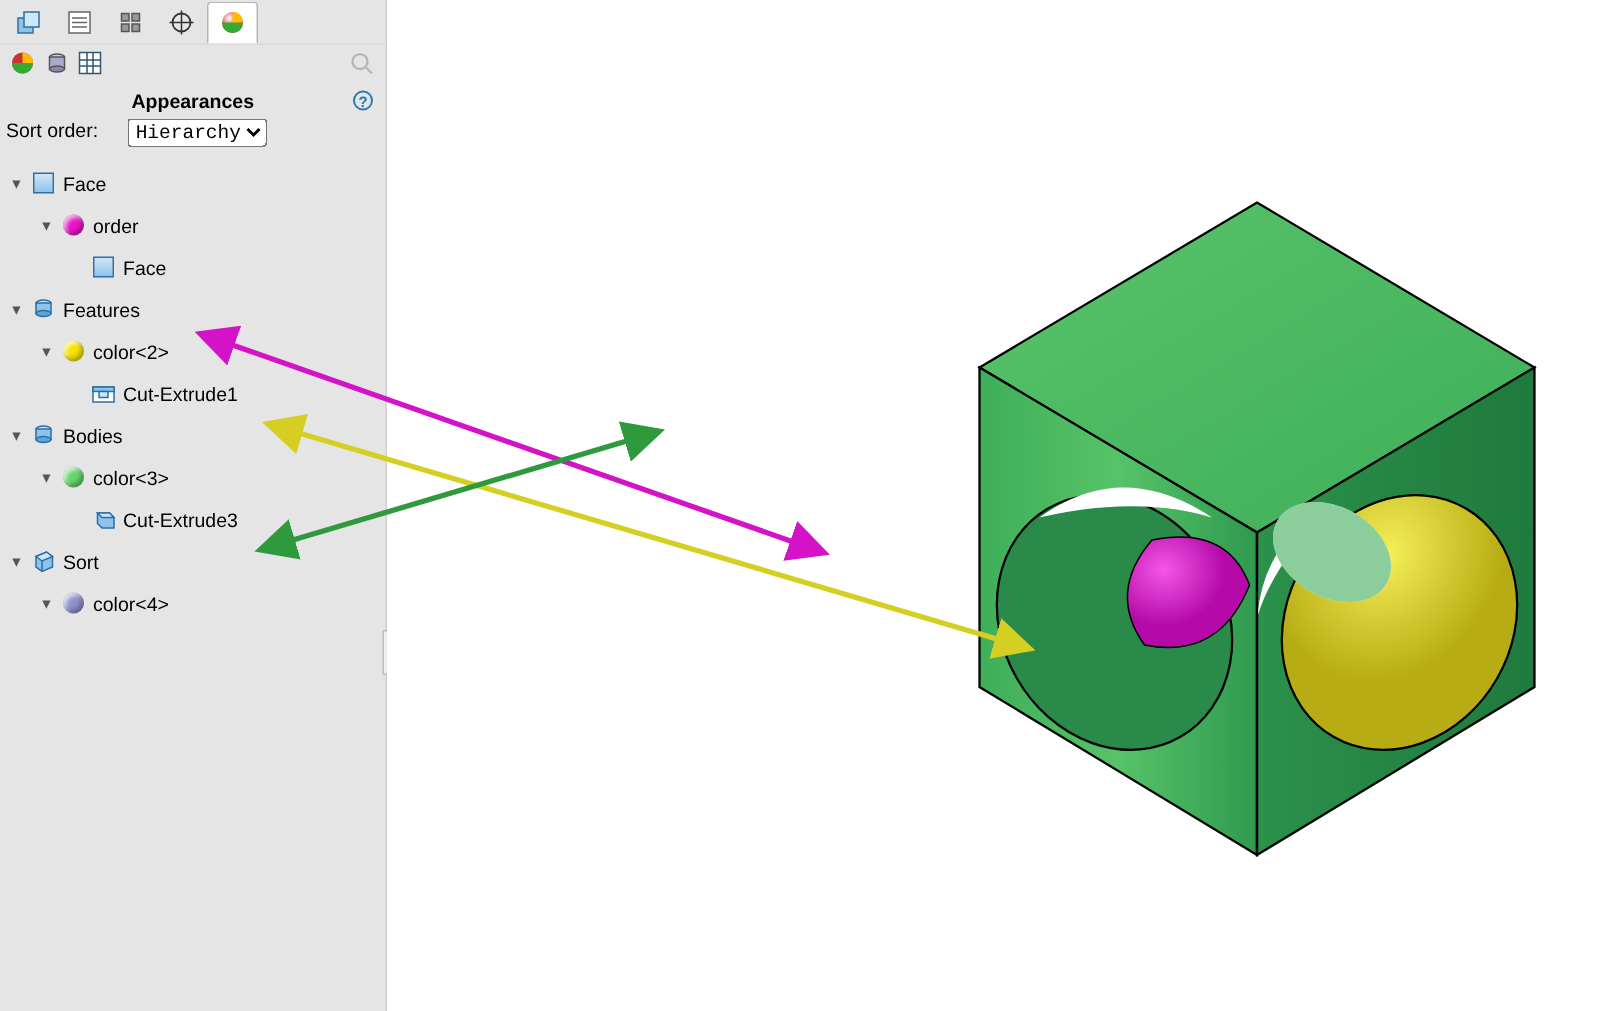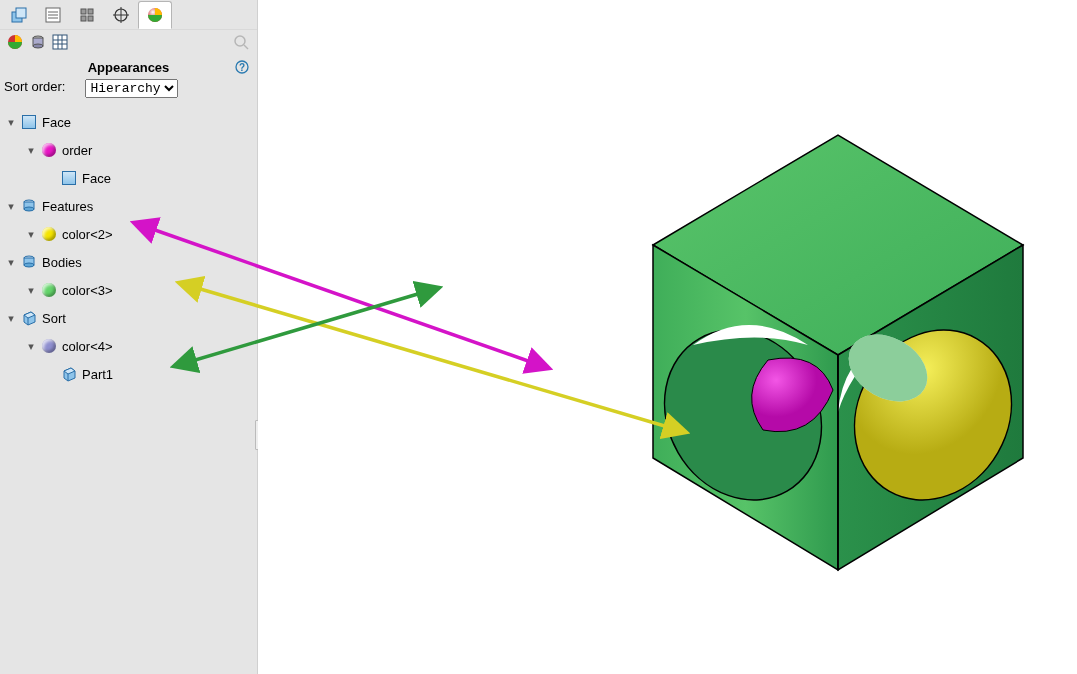--- a/index.html
+++ b/index.html
@@ -273,71 +273,82 @@
       <span>Features</span>
     </div>
     <div class="tree-row">
       <span class="ind ind1"></span>
       <span class="twisty">▾</span>
       <span class="item-icon">
           <span id="sw-feat" class="sphere" style="background: rgb(244, 228, 0);"></span>
         </span>
       <span>color&lt;2&gt;</span>
     </div>
+    <div class="tree-row">
+      <span class="ind ind2"></span>
+      <span class="twisty"></span>
+      <span class="item-icon">
+        <svg width="16" height="16">
+            <rect x="1" y="4" width="14" height="10" fill="#fff" stroke="#2a6fa8"></rect>
+            <rect x="1" y="4" width="14" height="3" fill="#8ec4ea" stroke="#2a6fa8"></rect>
+            <rect x="5" y="7" width="6" height="4" fill="#cfe6f7" stroke="#2a6fa8"></rect>
+          </svg>
+      </span>
+      <span>Cut-Extrude1</span>
+    </div>
 
     <div class="tree-row">
       <span class="twisty">▾</span>
       <span class="item-icon">
         <svg class="cyl-glyph">
             <ellipse cx="8" cy="4" rx="5" ry="2" fill="#c9dff0" stroke="#2a6fa8"></ellipse>
             <rect x="3" y="4" width="10" height="7" fill="#8ec4ea" stroke="#2a6fa8"></rect>
             <ellipse cx="8" cy="11" rx="5" ry="2" fill="#5fa6d6" stroke="#2a6fa8"></ellipse>
           </svg>
       </span>
       <span>Bodies</span>
     </div>
     <div class="tree-row">
       <span class="ind ind1"></span>
       <span class="twisty">▾</span>
       <span class="item-icon">
           <span id="sw-body" class="sphere" style="background: rgb(99, 212, 106);"></span>
         </span>
       <span>color&lt;3&gt;</span>
     </div>
+    <div class="tree-row">
+      <span class="ind ind2"></span>
+      <span class="twisty"></span>
+      <span class="item-icon">
+        <svg width="16" height="16">
+            <polygon points="4,4 12,4 15,7 15,14 7,14 4,11" fill="#8ec4ea" stroke="#2a6fa8"></polygon>
+            <polygon points="4,4 12,4 15,7 7,7" fill="#cfe6f7" stroke="#2a6fa8"></polygon>
+          </svg>
+      </span>
+      <span>Cut-Extrude3</span>
+    </div>
 
     <div class="tree-row">
       <span class="twisty">▾</span>
       <span class="item-icon">
         <svg width="16" height="16">
             <polygon points="3,5 10,2 14,5 14,12 7,15 3,12" fill="#8ec4ea" stroke="#2a6fa8"></polygon>
             <polygon points="3,5 10,2 14,5 7,8" fill="#cfe6f7" stroke="#2a6fa8"></polygon>
             <line x1="7" y1="8" x2="7" y2="15" stroke="#2a6fa8"></line>
           </svg>
       </span>
       <span>Sort</span>
     </div>
     <div class="tree-row">
       <span class="ind ind1"></span>
       <span class="twisty">▾</span>
       <span class="item-icon">
           <span id="sw-part" class="sphere" style="background: rgb(143, 143, 207);"></span>
         </span>
       <span>color&lt;4&gt;</span>
-    </div>
-    <div class="tree-row">
-      <span class="ind ind2"></span>
-      <span class="twisty"></span>
-      <span class="item-icon">
-        <svg width="16" height="16">
-            <polygon points="3,5 10,2 14,5 14,12 7,15 3,12" fill="#8ec4ea" stroke="#2a6fa8"></polygon>
-            <polygon points="3,5 10,2 14,5 7,8" fill="#cfe6f7" stroke="#2a6fa8"></polygon>
-            <line x1="7" y1="8" x2="7" y2="15" stroke="#2a6fa8"></line>
-          </svg>
-      </span>
-      <span>Part1</span>
     </div>
 
   </div>
 </div>
 
 <div class="drag-handle"></div>
 
 <div class="viewport">
   <svg width="820" height="674">
     <defs>

